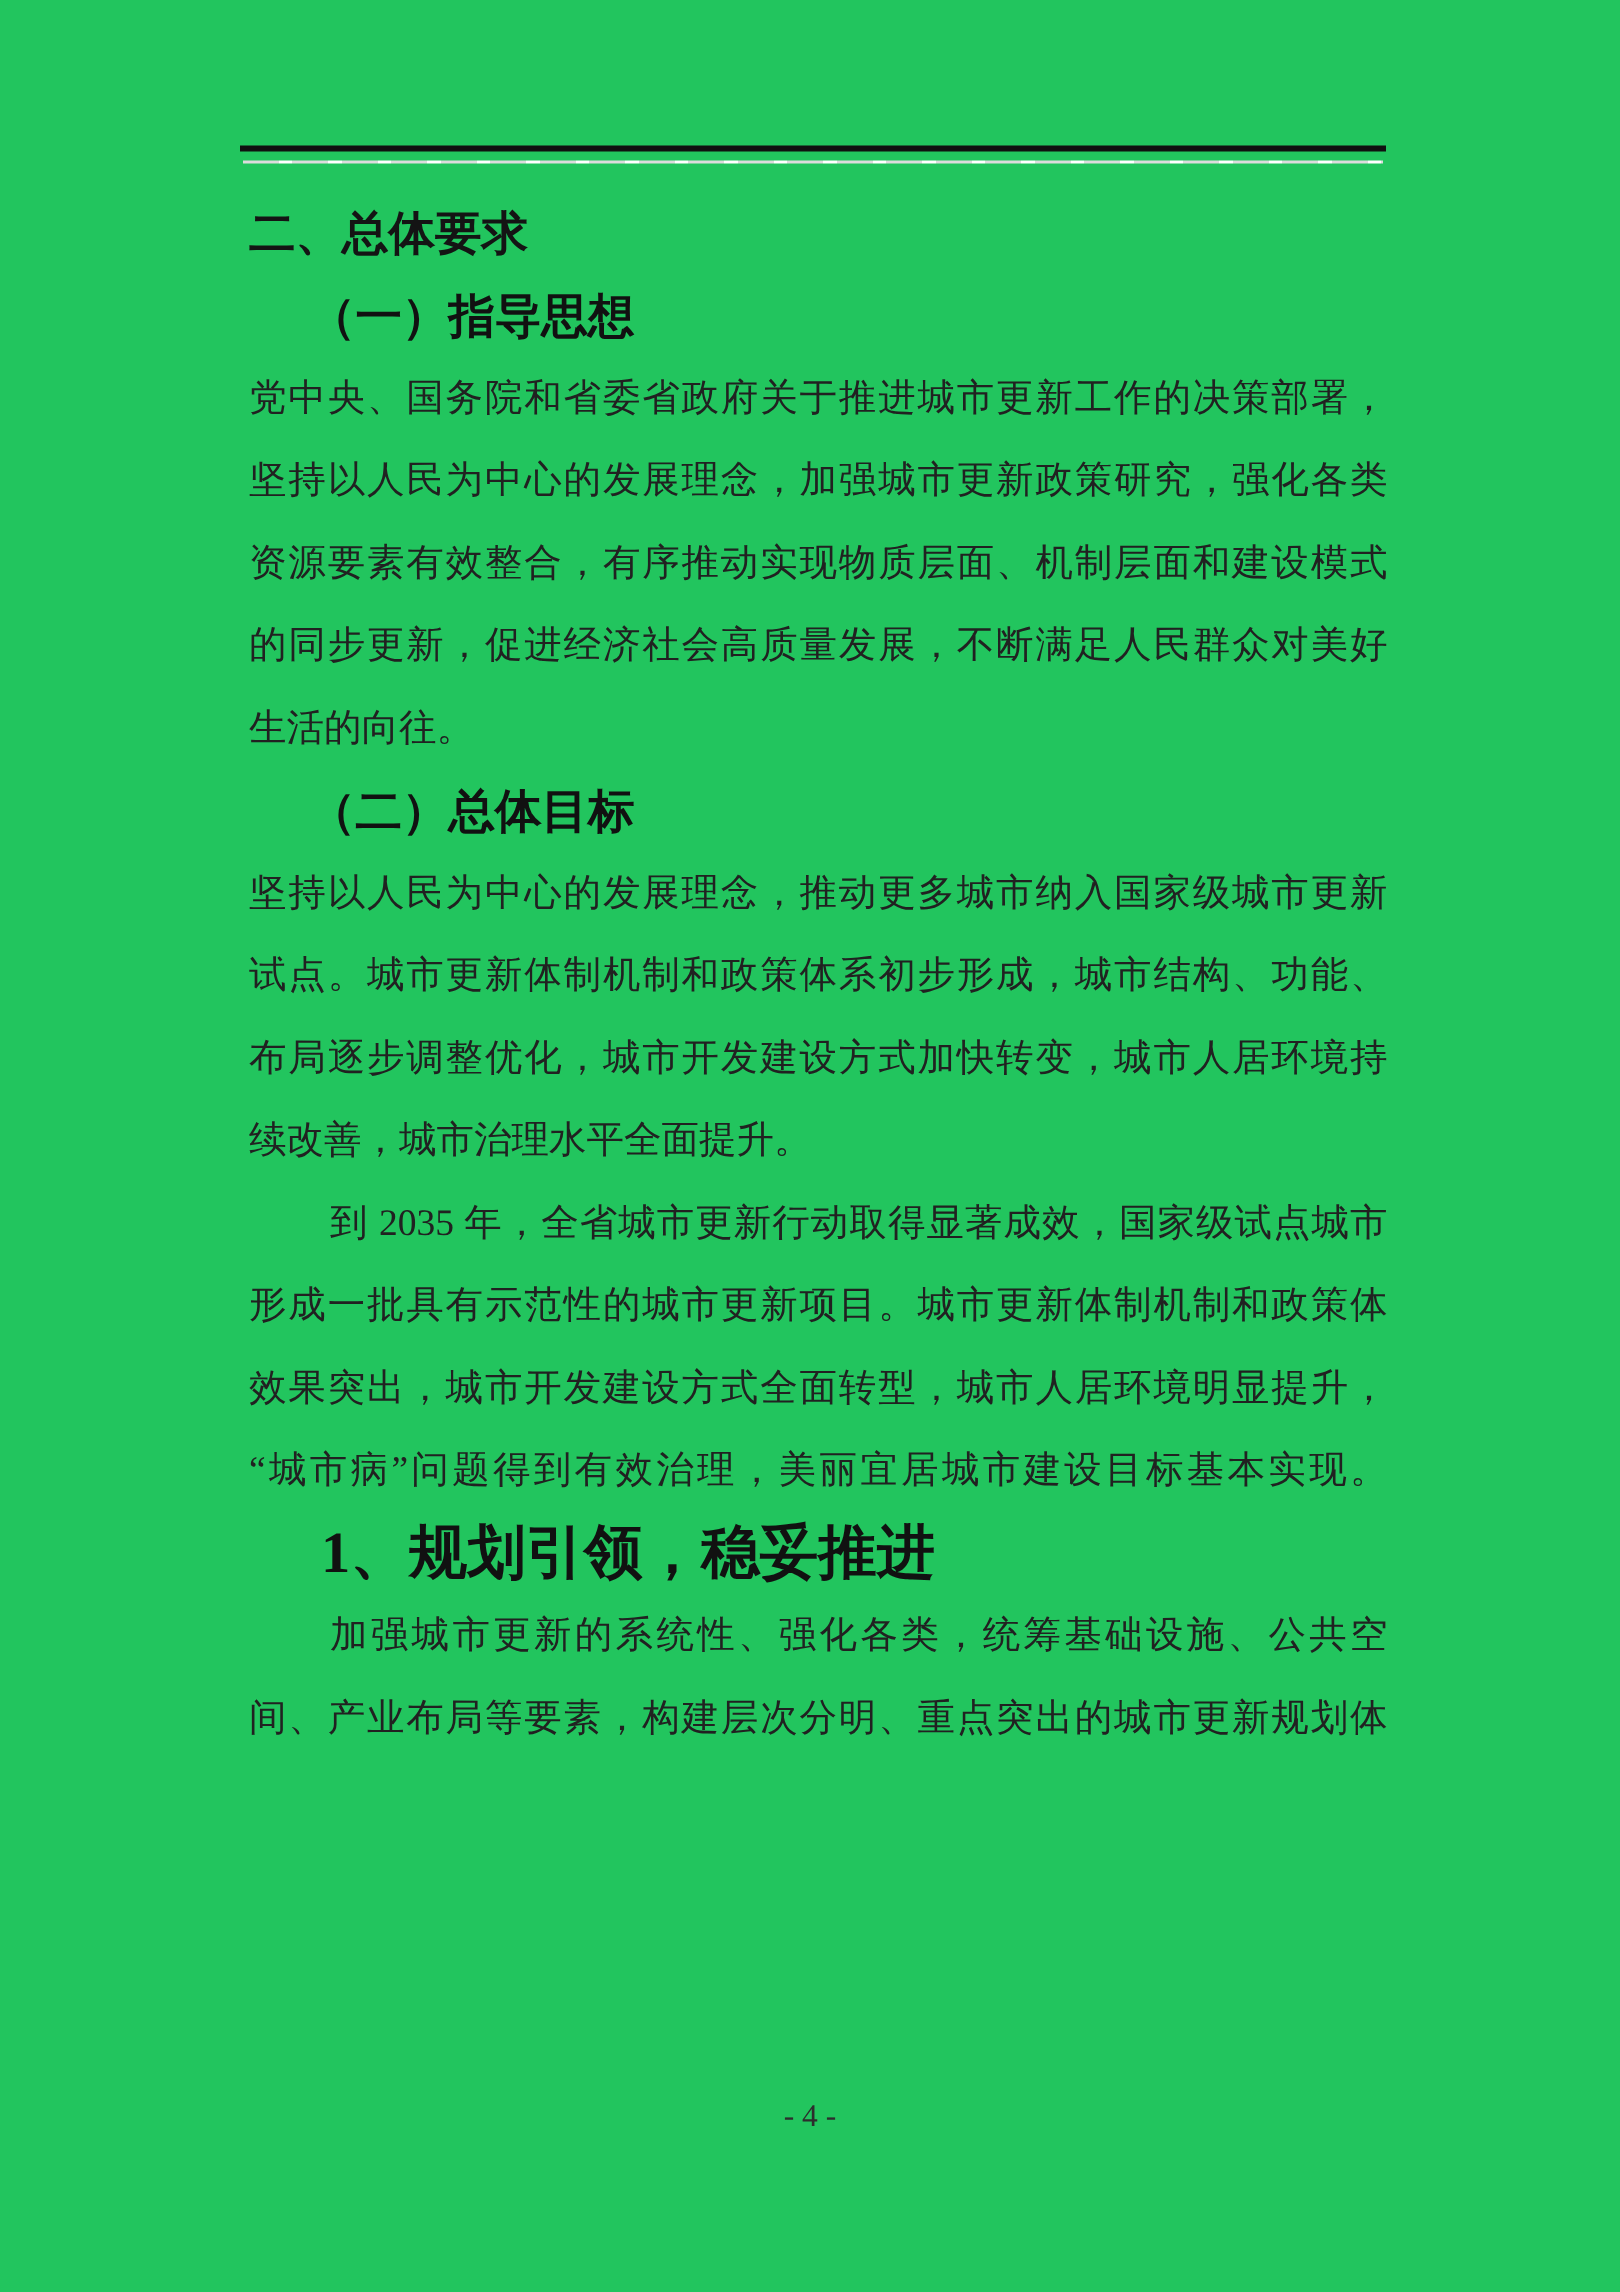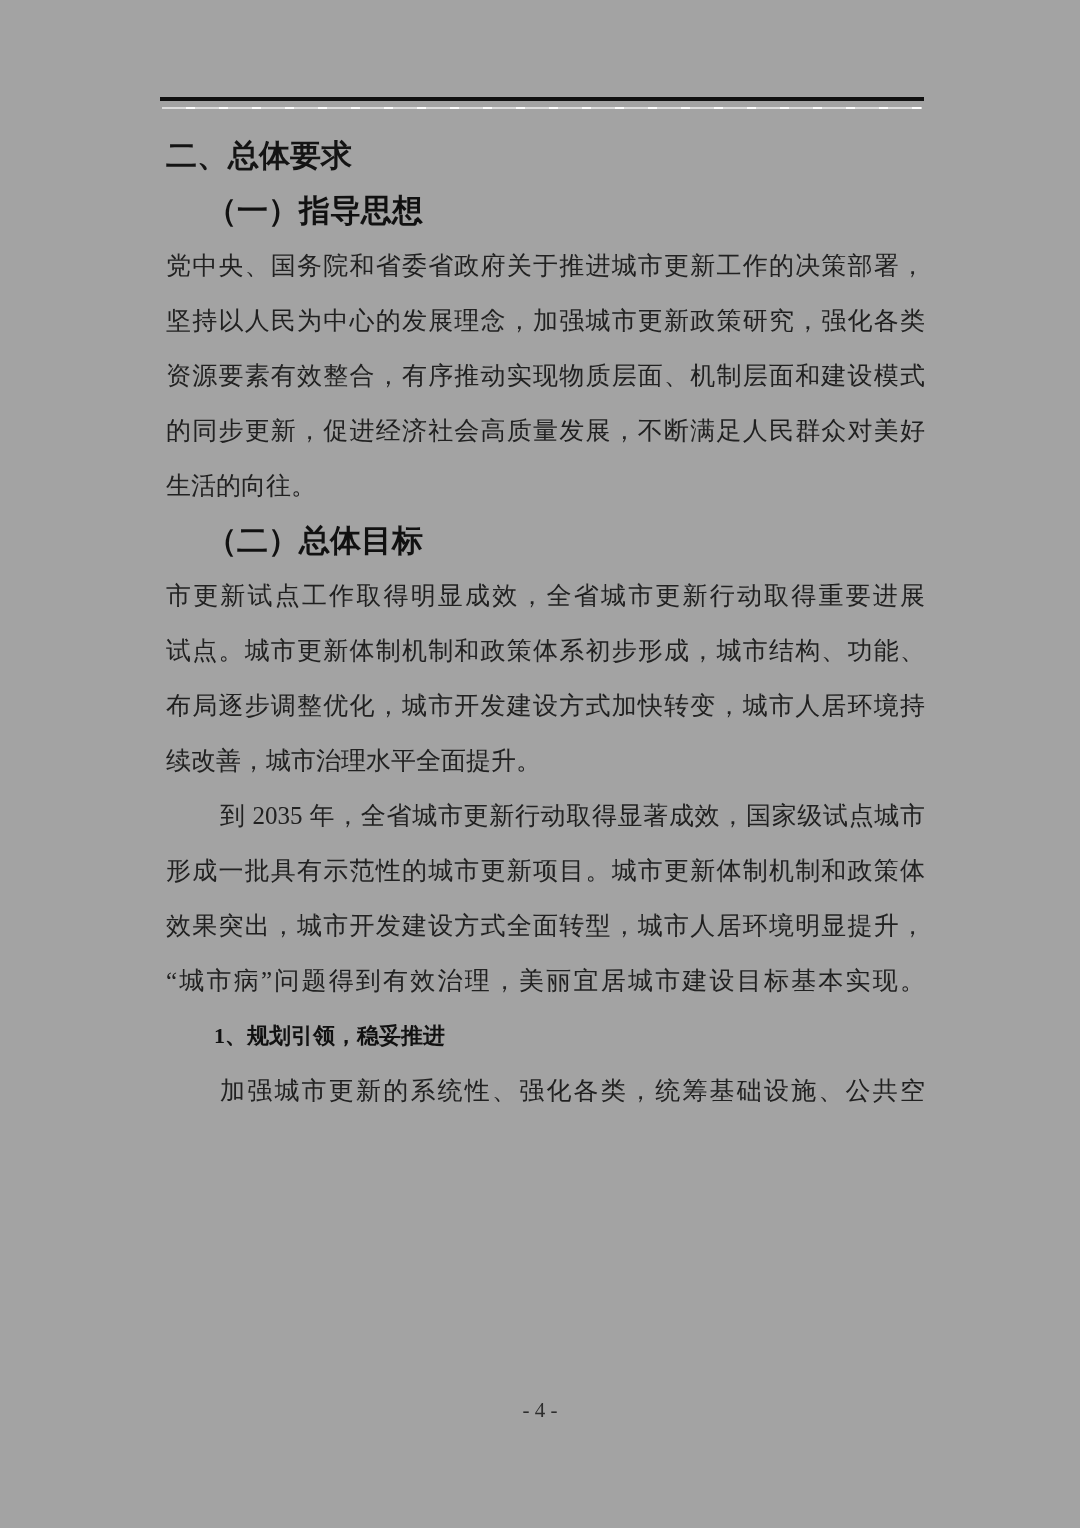--- a/index.html
+++ b/index.html
@@ -4,21 +4,21 @@
 <style>
   html, body {
     margin: 0;
     padding: 0;
     background: #ffffff;
   }
   .page {
     position: relative;
     width: 1080px;
     height: 1528px;
-    background: #a3a3a3;
+    background: #22c55e;
     overflow: hidden;
     font-family: "Liberation Serif", "DejaVu Serif", serif;
   }
   .header-rule {
     position: absolute;
     left: 160px;
     top: 97px;
     width: 764px;
     height: 4px;
     background: #101010;
@@ -49,21 +49,21 @@
     color: #141414;
   }
   .hd {
     font-weight: 700;
     font-size: 31px;
     color: #111111;
     text-indent: 40px;
   }
   .sub {
     font-weight: 700;
-    font-size: 22px;
+    font-size: 39px;
     color: #111111;
     text-indent: 48px;
   }
   .body {
     font-size: 25px;
     color: #212121;
     text-align: justify;
     text-align-last: justify;
     text-justify: inter-character;
   }
@@ -100,32 +100,33 @@
     <div class="l hd">（一）指导思想</div>
 
     <div class="l body">党中央、国务院和省委省政府关于推进城市更新工作的决策部署，</div>
     <div class="l body">坚持以人民为中心的发展理念，加强城市更新政策研究，强化各类</div>
     <div class="l body">资源要素有效整合，有序推动实现物质层面、机制层面和建设模式</div>
     <div class="l body">的同步更新，促进经济社会高质量发展，不断满足人民群众对美好</div>
     <div class="l body endl">生活的向往。</div>
 
     <div class="l hd">（二）总体目标</div>
 
-    <div class="l body">市更新试点工作取得明显成效，全省城市更新行动取得重要进展</div>
+    <div class="l body">坚持以人民为中心的发展理念，推动更多城市纳入国家级城市更新</div>
     <div class="l body">试点。城市更新体制机制和政策体系初步形成，城市结构、功能、</div>
     <div class="l body">布局逐步调整优化，城市开发建设方式加快转变，城市人居环境持</div>
     <div class="l body endl">续改善，城市治理水平全面提升。</div>
 
     <div class="l body first">到 2035 年，全省城市更新行动取得显著成效，国家级试点城市</div>
     <div class="l body">形成一批具有示范性的城市更新项目。城市更新体制机制和政策体</div>
     <div class="l body">效果突出，城市开发建设方式全面转型，城市人居环境明显提升，</div>
     <div class="l body">“城市病”问题得到有效治理，美丽宜居城市建设目标基本实现。</div>
 
 
     <div class="l sub">1、规划引领，稳妥推进</div>
 
     <div class="l body first">加强城市更新的系统性、强化各类，统筹基础设施、公共空</div>
+    <div class="l body">间、产业布局等要素，构建层次分明、重点突出的城市更新规划体</div>
 
   </div>
 
   <div class="footer">- 4 -</div>
 
 </div>
 
 </body></html>

